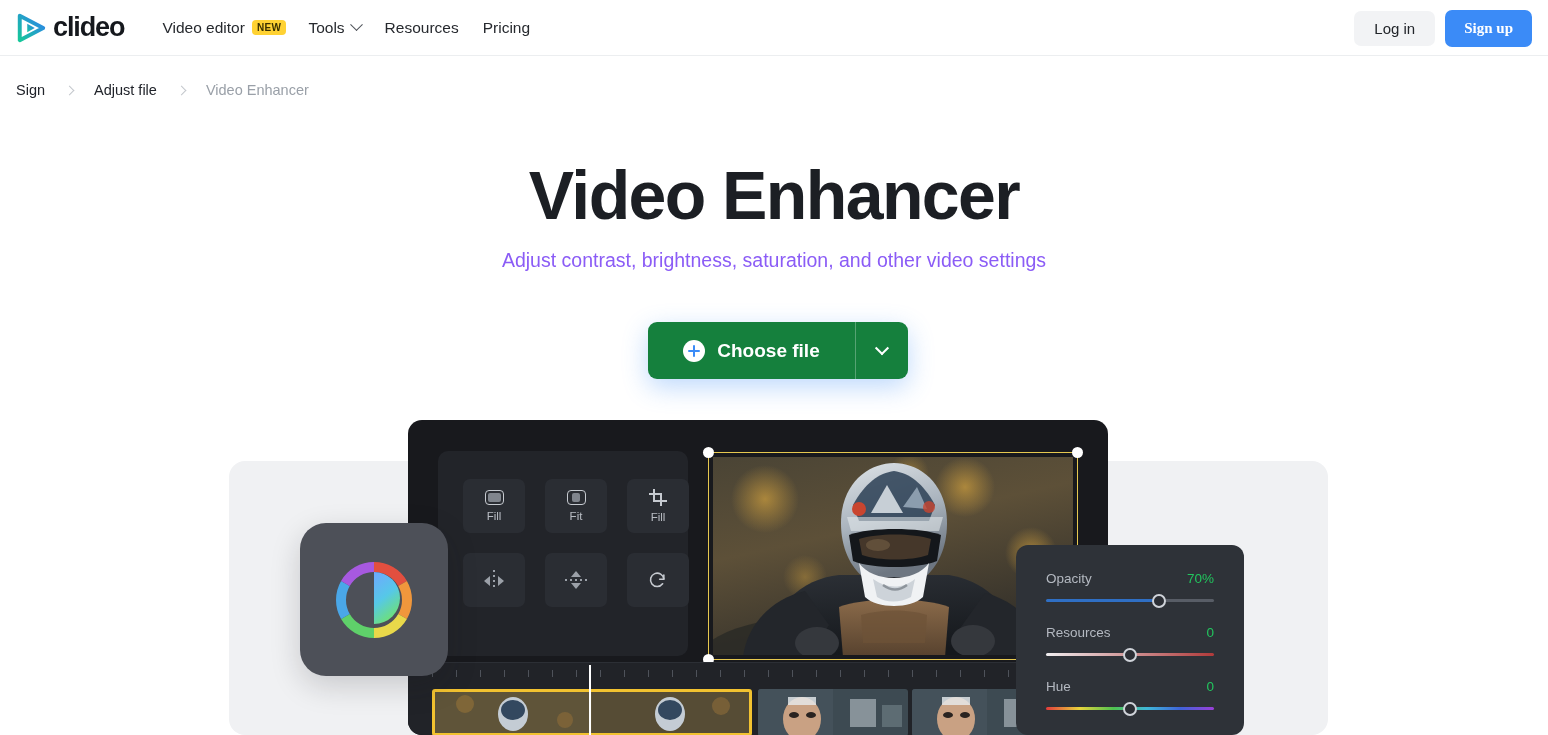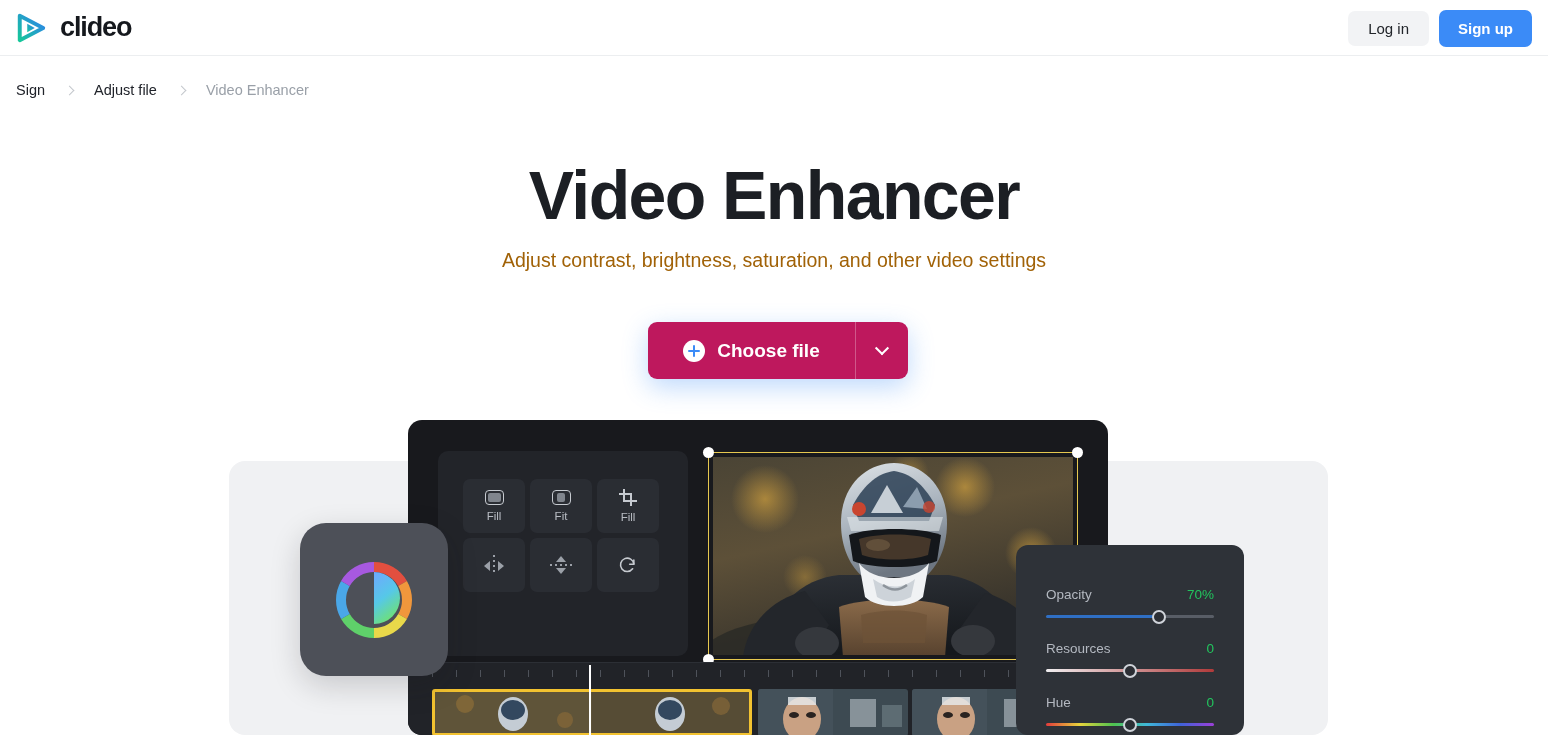--- a/index.html
+++ b/index.html
@@ -13,21 +13,21 @@
 
   
   .header {
     position: absolute; left: 0; top: 0;
     width: 1548px; height: 56px;
     background: #ffffff;
     border-bottom: 1px solid #eceef0;
     display: flex; align-items: center;
   }
   .logo-wrap {
-    display: flex; align-items: center; gap: 14px;
+    display: flex; align-items: center; gap: 7px;
     margin-left: 16px; margin-right: 38px;
     text-decoration: none;
   }
   .logo-mark { width: 30px; height: 30px; display: block; }
   .logo-text {
     font-size: 27px; font-weight: bold;
     letter-spacing: -1.1px; color: #15181d;
     line-height: 1;
   }
   .nav { display: flex; align-items: center; gap: 0px; }
@@ -58,21 +58,21 @@
   }
   .btn-login {
     background: #f2f3f5; color: #22252a;
     border: none; border-radius: 7px;
     font-size: 15px; font-family: inherit;
     padding: 9px 20px; cursor: pointer;
   }
   .btn-signup {
     background: #3b8bf7; color: #ffffff;
     border: none; border-radius: 7px;
-    font-size: 15px; font-weight: bold; font-family: Liberation Sans, sans-serif;
+    font-size: 15px; font-weight: bold; font-family: Liberation Serif, serif;
     padding: 10px 19px; cursor: pointer;
   }
 
   
   .breadcrumb {
     position: absolute; left: 16px; top: 82px;
     display: flex; align-items: center; gap: 0px;
     font-size: 14.5px;
   }
   .bc-link { color: #20232a; text-decoration: none; cursor: pointer; }
@@ -89,28 +89,28 @@
   .hero-title {
     position: absolute; left: 0; top: 158px; width: 1548px;
     text-align: center;
     font-size: 68px; font-weight: bold;
     letter-spacing: -1.6px; color: #1c1f24;
     line-height: 1.1;
   }
   .hero-sub {
     position: absolute; left: 0; top: 249px; width: 1548px;
     text-align: center;
-    font-size: 19.5px; color: #a16207;
+    font-size: 19.5px; color: #8b5cf6;
   }
 
   
   .cta {
     position: absolute; left: 648px; top: 322px;
     width: 260px; height: 57px;
-    background: #be185d; border-radius: 9px;
+    background: #15803d; border-radius: 9px;
     display: flex; align-items: stretch;
     box-shadow: 0 8px 26px rgba(59,139,247,0.33);
     cursor: pointer;
   }
   .cta-main {
     flex: 1; display: flex; align-items: center;
     justify-content: center; gap: 12px;
     cursor: pointer;
   }
   .cta-plus {
@@ -148,21 +148,21 @@
     overflow: hidden;
   }
   .tool-panel {
     position: absolute; left: 30px; top: 31px;
     width: 250px; height: 205px;
     background: #222429; border-radius: 10px;
   }
   .tool-grid {
     position: absolute; left: 25px; top: 28px;
     display: grid; grid-template-columns: repeat(3, 62px);
-    grid-template-rows: 54px 54px; gap: 5px;
+    grid-template-rows: 54px 54px; gap: 20px;
   }
   .tool-btn {
     background: #2a2d33; border-radius: 7px;
     display: flex; flex-direction: column;
     align-items: center; justify-content: center; gap: 5px;
     cursor: pointer;
   }
   .tool-label { font-size: 11.5px; color: #b9bdc4; }
   .ic-fill, .ic-fit {
     width: 19px; height: 15px; border: 1.7px solid #c6cad0;
@@ -234,21 +234,21 @@
     border-radius: 3px; overflow: hidden;
   }
   .clip-selected { left: 24px; width: 320px; border: 3px solid #f2c230; }
   .clip-b { left: 350px; width: 150px; }
   .clip-c { left: 504px; width: 150px; }
 
   .slider-card {
     position: absolute; left: 1016px; top: 545px;
     width: 228px; height: 190px;
     background: #2e3238; border-radius: 12px;
-    padding: 42px 30px 0;
+    padding: 26px 30px 0;
   }
   .slider-row { margin-bottom: 23px; }
   .slider-head {
     display: flex; justify-content: space-between; align-items: baseline;
     margin-bottom: 13px;
   }
   .slider-name { font-size: 13.5px; color: #b4b9c1; }
   .slider-val  { font-size: 13.5px; color: #22c55e; }
   .track { position: relative; height: 3px; border-radius: 2px; }
   .tr-opacity   { background: linear-gradient(to right, #2f6fc4 0%, #2f6fc4 67%, #585d66 67%, #585d66 100%); }
@@ -280,20 +280,36 @@
           <stop offset="0%" stop-color="#16c79a"></stop>
           <stop offset="100%" stop-color="#2f7ff0"></stop>
         </linearGradient>
       </defs>
       <path d="M4 3 L29 16 L4 29 Z" fill="none" stroke="url(#lg)" stroke-width="4.2" stroke-linejoin="round"></path>
       <path d="M12 11.5 L20 16 L12 20.5 Z" fill="url(#lg)"></path>
     </svg>
     <span class="logo-text">clideo</span>
   </a>
 
+  <nav class="nav">
+    <div class="nav-item">
+      <span>Video editor</span>
+      <span class="badge-new">NEW</span>
+    </div>
+    <div class="nav-item">
+      <span>Tools</span>
+      <span class="chev"></span>
+    </div>
+    <div class="nav-item">
+      <span>Resources</span>
+    </div>
+    <div class="nav-item">
+      <span>Pricing</span>
+    </div>
+  </nav>
 
   <div class="header-right">
     <button class="btn-login">Log in</button>
     <button class="btn-signup">Sign up</button>
   </div>
 </div>
 
 <div class="breadcrumb">
   <a class="bc-link" href="#">Sign</a>
   <span class="bc-sep"></span>

